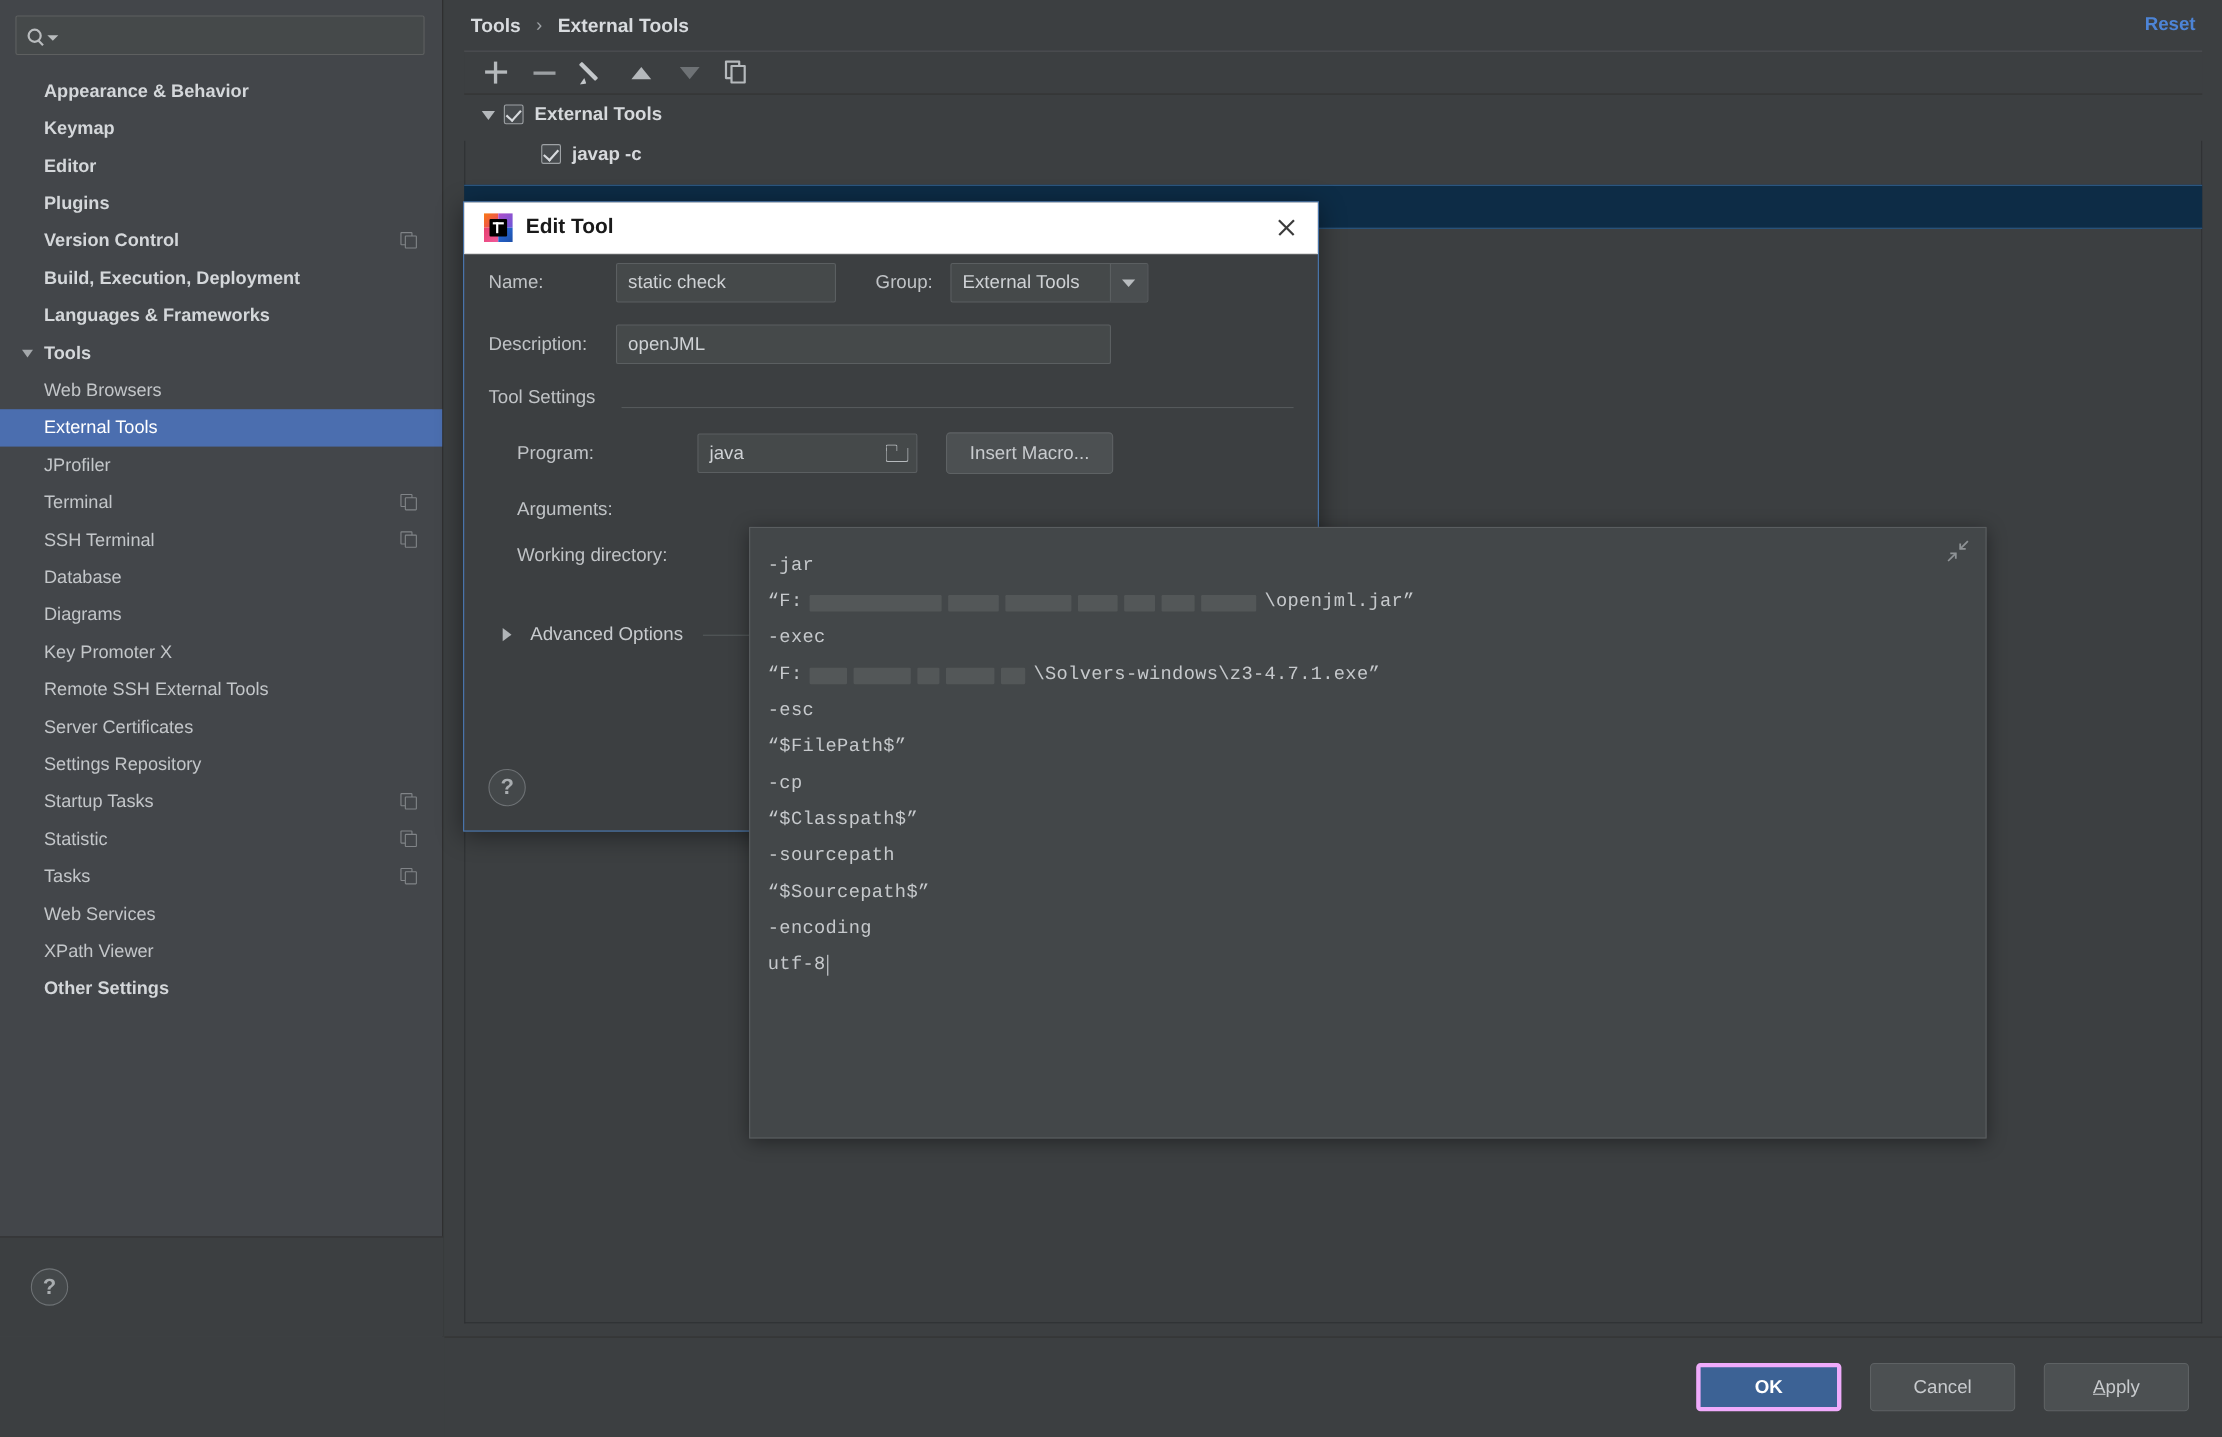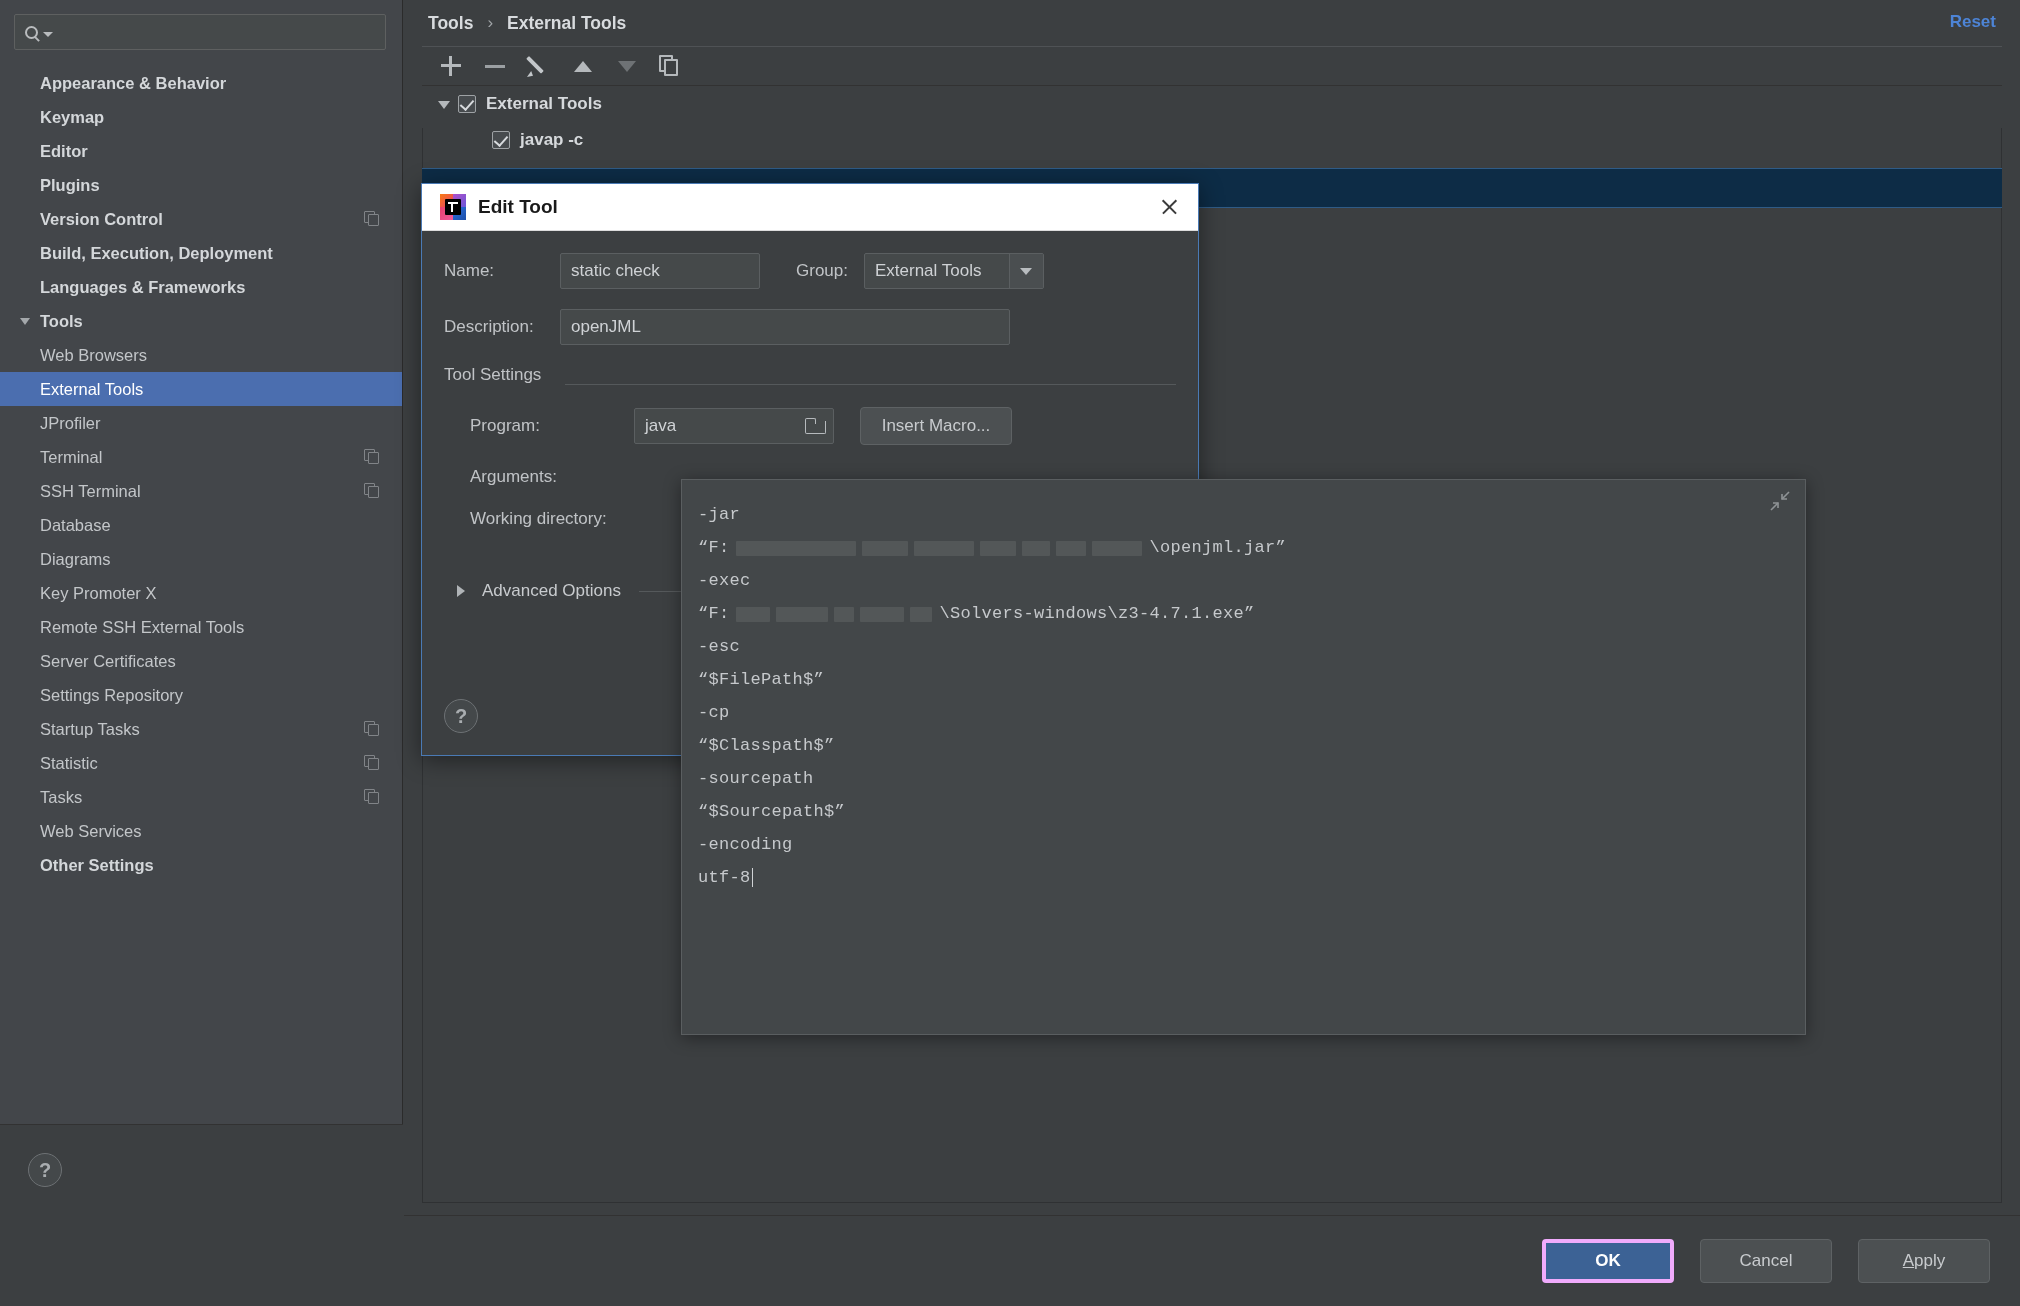--- a/index.html
+++ b/index.html
@@ -220,21 +220,21 @@
   .dlg-title-text { flex: 1; color: #1a1a1a; font-size: 19px; font-weight: bold; }
   .dlg-close {
     width: 34px; height: 34px; position: relative; cursor: pointer;
   }
   .dlg-close::before, .dlg-close::after {
     content:''; position:absolute; left:8px; top:16px; width:19px; height:1.6px; background:#3b3b3b;
   }
   .dlg-close::before { transform: rotate(45deg); }
   .dlg-close::after { transform: rotate(-45deg); }
 
-  .dlg-body { padding: 22px 22px 0 22px; position: relative; height: 524px; }
+  .dlg-body { padding: 8px 22px 0 22px; position: relative; height: 524px; }
 
   .row { display: flex; align-items: center; margin-bottom: 20px; }
   .lbl { color: #c0c3c6; font-size: 17px; }
   .lbl-name { width: 116px; }
   .field {
     background: #45494a; border: 1px solid #5b5f61; border-radius: 2px;
     height: 36px; color: #cfd2d5; font-size: 17px;
     display: flex; align-items: center; padding: 0 10px;
     font-family:"Liberation Sans",sans-serif; outline:none;
   }
@@ -455,20 +455,24 @@
           <span class="arrow right"></span>
           <span class="label">Tasks</span>
           <span class="copy-ic">
             <i></i>
             <i></i>
           </span>
         </div>
         <div class="tree-row lvl1">
           <span class="arrow "></span>
           <span class="label">Web Services</span>
+        </div>
+        <div class="tree-row lvl1">
+          <span class="arrow "></span>
+          <span class="label">XPath Viewer</span>
         </div>
         <div class="tree-row lvl0 bold">
           <span class="arrow right"></span>
           <span class="label">Other Settings</span>
         </div>
       </div>
     <div class="sidebar-foot">
       <div class="help-circle">?</div>
     </div>
   </div>

